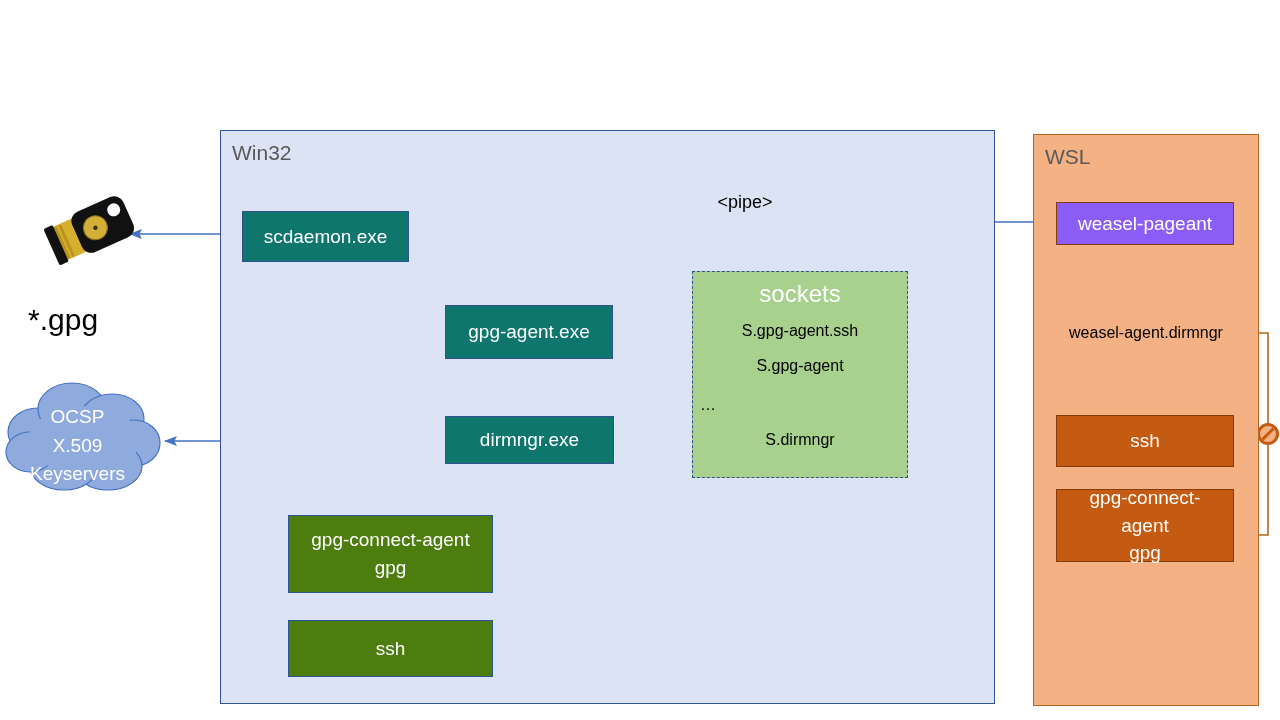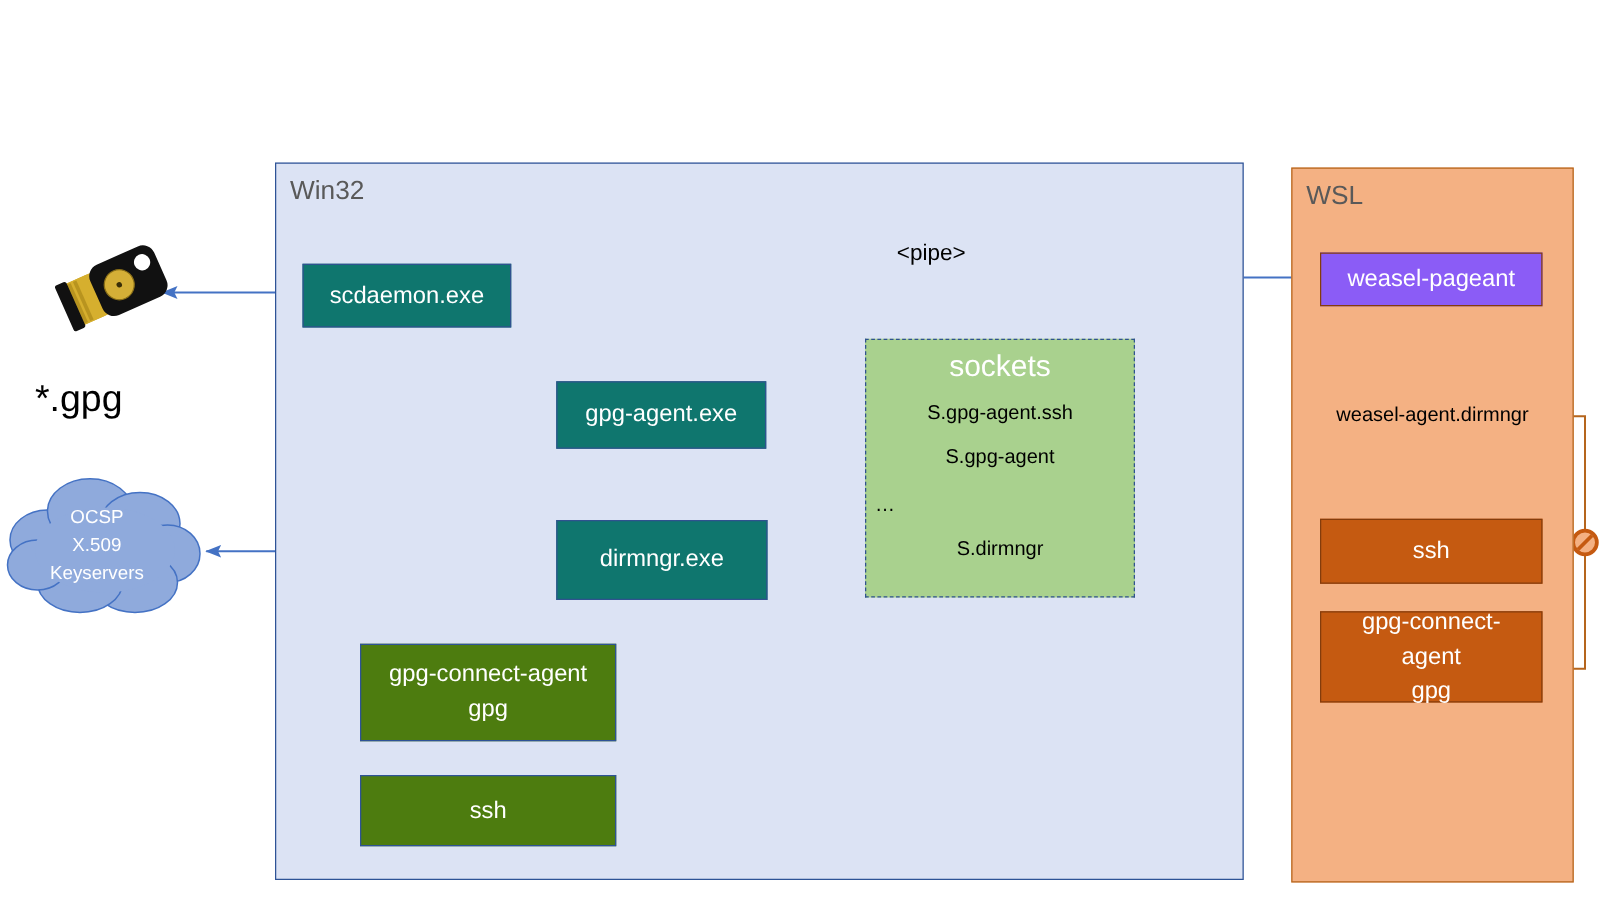--- a/index.html
+++ b/index.html
@@ -53,21 +53,21 @@
   }
   .sock-item{
     position:absolute;color:#000000;font-size:16px;text-align:center;
   }
 
   .plain-text{position:absolute;color:#000000;font-size:16px;}
   .pipe-label{position:absolute;left:645px;top:192px;width:200px;text-align:center;color:#000000;font-size:18px;}
   .gpg-label{position:absolute;left:28px;top:303px;color:#000000;font-size:30px;}
   .cloud-text{
     position:absolute;left:10px;top:403px;width:135px;text-align:center;
-    color:#ffffff;font-size:15px;line-height:1.5;
+    color:#ffffff;font-size:19px;line-height:1.5;
   }
 </style>
 </head>
 <body>
 
 <svg id="canvas" viewBox="0 0 1280 720" xmlns="http://www.w3.org/2000/svg">
   <defs>
     <marker id="ah-blue" markerWidth="9" markerHeight="9" refX="7.5" refY="3.2" orient="auto" markerUnits="strokeWidth">
       <path d="M0,0 L8,3.2 L0,6.4 L1.6,3.2 z" fill="#4472C4"></path>
     </marker>
@@ -152,21 +152,21 @@
 <div class="sock-item" style="left:700px;top:431px;width:200px;">S.dirmngr</div>
 
 <div class="node box-blue" style="left:242px;top:211px;width:167px;height:51px;">
   <span>scdaemon.exe</span>
 </div>
 
 <div class="node box-blue" style="left:445px;top:305px;width:168px;height:54px;">
   <span>gpg-agent.exe</span>
 </div>
 
-<div class="node box-blue" style="left:445px;top:416px;width:169px;height:64px;">
+<div class="node box-blue" style="left:445px;top:416px;width:169px;height:48px;">
   <span>dirmngr.exe</span>
 </div>
 
 <div class="node box-cyan" style="left:242px;top:515px;width:205px;height:78px;">
   <span class="stack">
     <span>gpg-connect-agent</span><br>
     <span>gpg</span>
   </span>
 </div>
 

